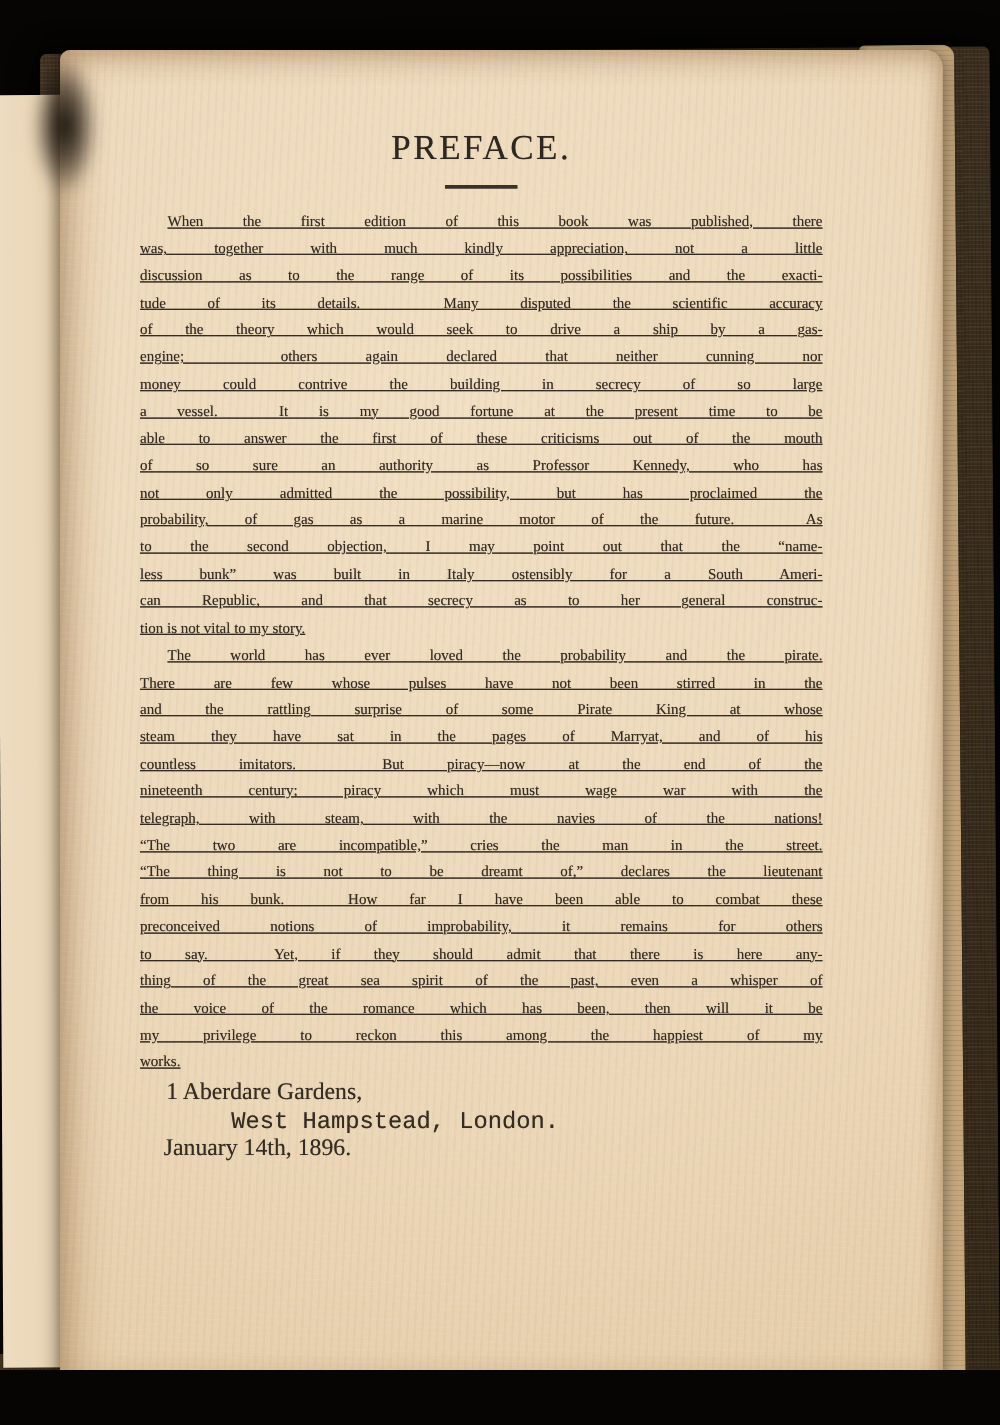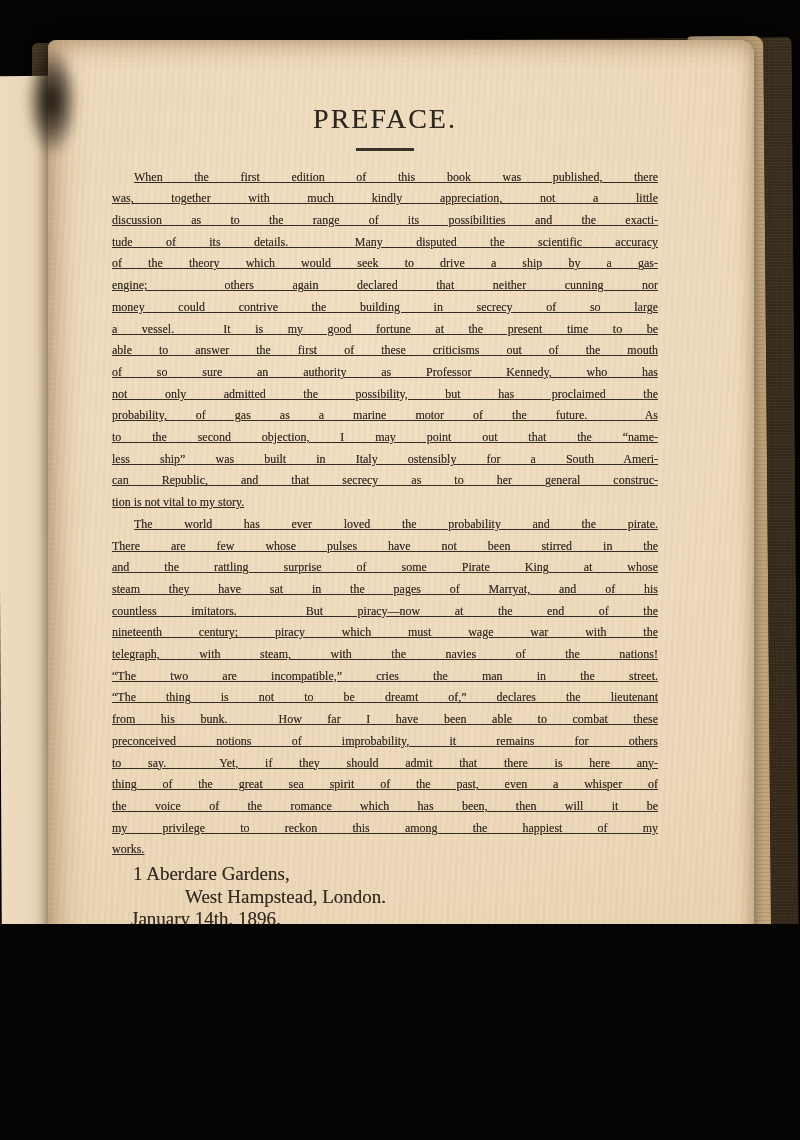--- a/index.html
+++ b/index.html
@@ -3,21 +3,21 @@
 <meta charset="utf-8">
 <style>
   html,body{margin:0;padding:0;}
   body{
     width:800px;height:1140px;
     background:#060504;
     overflow:hidden;
     font-family:"Liberation Serif", serif;
     position:relative;
   }
-  .scene{position:absolute;inset:0;width:800px;height:924px;overflow:hidden;}
+  .scene{position:absolute;inset:0;width:800px;height:1096px;overflow:hidden;}
 
   
   .book-cover{
     position:absolute;left:36px;top:40px;width:760px;height:1092px;
     background:
       repeating-linear-gradient(0deg, rgba(255,240,210,.05) 0 1px, transparent 1px 3px),
       repeating-linear-gradient(90deg, rgba(0,0,0,.12) 0 1px, transparent 1px 3px),
       linear-gradient(125deg,#463626 0%, #3c2f20 40%, #332718 100%);
     border-radius:6px;
     transform:rotate(-0.45deg);
@@ -109,21 +109,21 @@
     font-size:19.5px;
     letter-spacing:.6px;
     text-align:right;
     padding-right:68px;
     line-height:24px;
     color:#2f2720;
   }
   .address{font-size:19px;margin-top:2px;}
   .address .line{line-height:22.6px;text-align:left;text-align-last:left;}
   .address .line:nth-child(1){padding-left:21px;}
-  .address .line:nth-child(2){padding-left:73px;}
+  .address .line:nth-child(2){padding-left:73px;font-family:Liberation Mono, monospace;}
   .address .line:nth-child(3){padding-left:19px;}
 </style>
 </head>
 <body>
 
 <div class="scene">
 
   <div class="book-cover"></div>
   <div class="cover-corner"></div>
 
@@ -147,21 +147,21 @@
             <div class="line">tude of its details.&nbsp; Many disputed the scientific accuracy</div>
             <div class="line">of the theory which would seek to drive a ship by a gas-</div>
             <div class="line">engine;&nbsp; others again declared that neither cunning nor</div>
             <div class="line">money could contrive the building in secrecy of so large</div>
             <div class="line">a vessel.&nbsp; It is my good fortune at the present time to be</div>
             <div class="line">able to answer the first of these criticisms out of the mouth</div>
             <div class="line">of so sure an authority as Professor Kennedy, who has</div>
             <div class="line">not only admitted the possibility, but has proclaimed the</div>
             <div class="line">probability, of gas as a marine motor of the future.&nbsp; As</div>
             <div class="line">to the second objection, I may point out that the “name-</div>
-            <div class="line">less ship” was built in Italy ostensibly for a South Ameri-</div>
+            <div class="line">less bunk” was built in Italy ostensibly for a South Ameri-</div>
             <div class="line">can Republic, and that secrecy as to her general construc-</div>
             <div class="line">tion is not vital to my story.</div>
           </div>
         <div class="para">
             <div class="line">The world has ever loved the probability and the pirate.</div>
             <div class="line">There are few whose pulses have not been stirred in the</div>
             <div class="line">and the rattling surprise of some Pirate King at whose</div>
             <div class="line">steam they have sat in the pages of Marryat, and of his</div>
             <div class="line">countless imitators.&nbsp; But piracy—now at the end of the</div>
             <div class="line">nineteenth century; piracy which must wage war with the</div>

